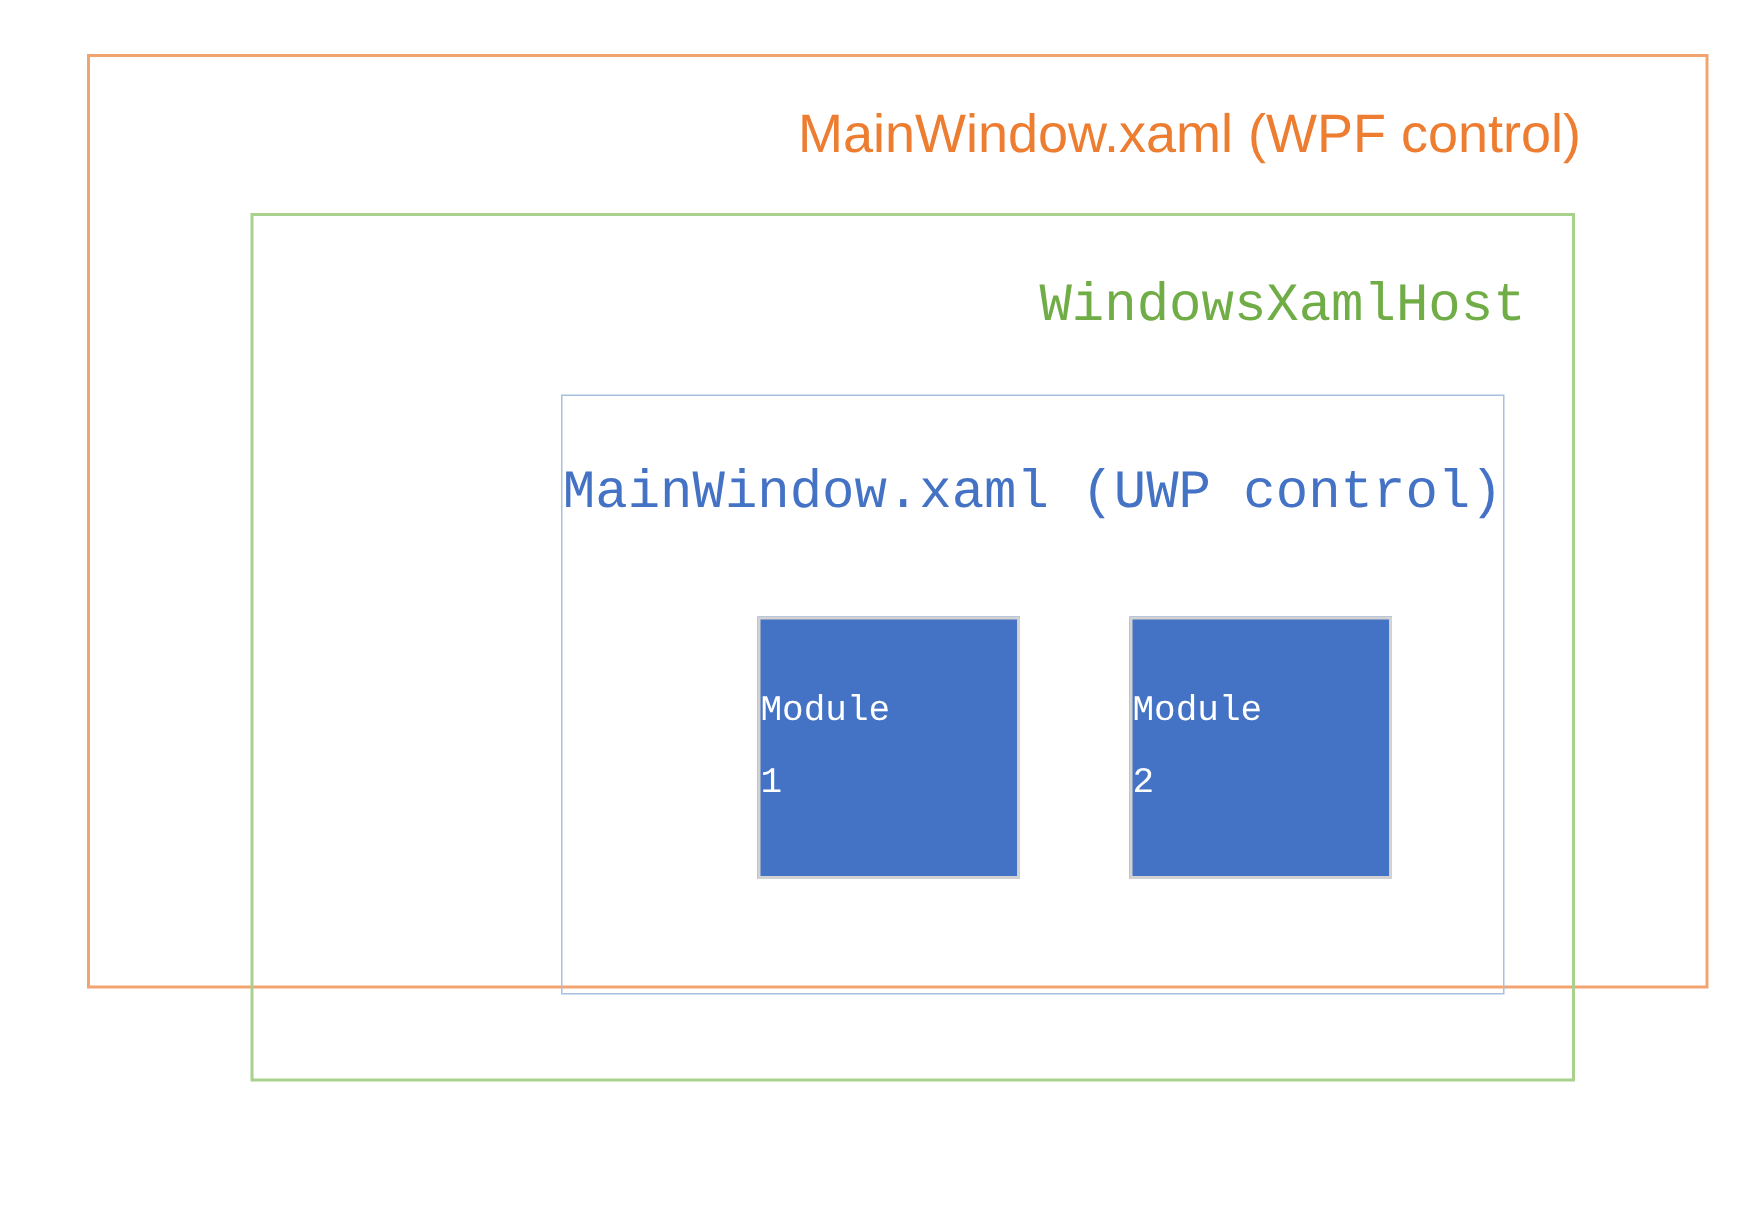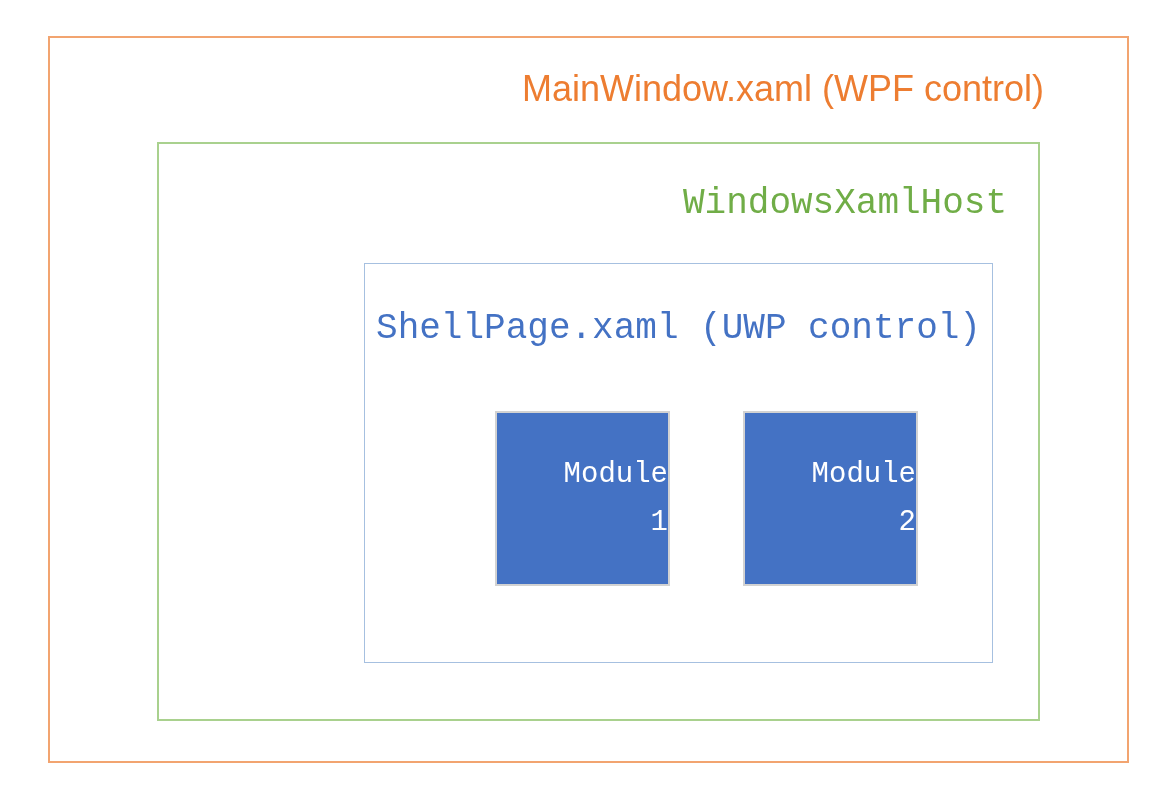--- a/index.html
+++ b/index.html
@@ -14,22 +14,22 @@
     height: 810px;
     background: var(--background, #ffffff);
     overflow: hidden;
   }
   .box {
     position: absolute;
     box-sizing: border-box;
     background: transparent;
   }
   .box-outer {
-    left: 48px; top: 36px;
-    width: 1081px; height: 727px;
+    left: 58px; top: 36px;
+    width: 1081px; height: 623px;
     border: 2px solid var(--outer-border, #f2a470);
   }
   .label {
     position: absolute;
     white-space: nowrap;
     text-align: center;
     font-size: 36px;
     line-height: 42px;
     font-weight: 400;
   }
@@ -62,23 +62,23 @@
   .module {
     position: absolute;
     top: 147px;
     width: 175px; height: 175px;
     box-sizing: border-box;
     background: var(--module-fill, #4472c4);
     border: 2px solid var(--module-border, #d2d2d2);
     color: var(--module-text, #ffffff);
     display: flex;
     flex-direction: column;
-    align-items: flex-end;
+    align-items: flex-start;
     justify-content: center;
-    font-size: 29px;
+    font-size: 24px;
     line-height: 48px;
     text-align: center;
   }
   .module-1 { left: 130px; }
   .module-2 { left: 378px; }
 </style>
 </head>
 <body>
 
 <div class="canvas">
@@ -86,21 +86,21 @@
   <div class="box box-outer">
 
     <div class="label label-outer">MainWindow.xaml (WPF control)</div>
 
     <div class="box box-host">
 
       <div class="label label-host">WindowsXamlHost</div>
 
       <div class="box box-shell">
 
-        <div class="label label-shell">ShellPage.xaml (UWP control)</div>
+        <div class="label label-shell">MainWindow.xaml (UWP control)</div>
 
         <div class="module module-1">
           <span>Module</span>
           <span>1</span>
         </div>
 
         <div class="module module-2">
           <span>Module</span>
           <span>2</span>
         </div>

